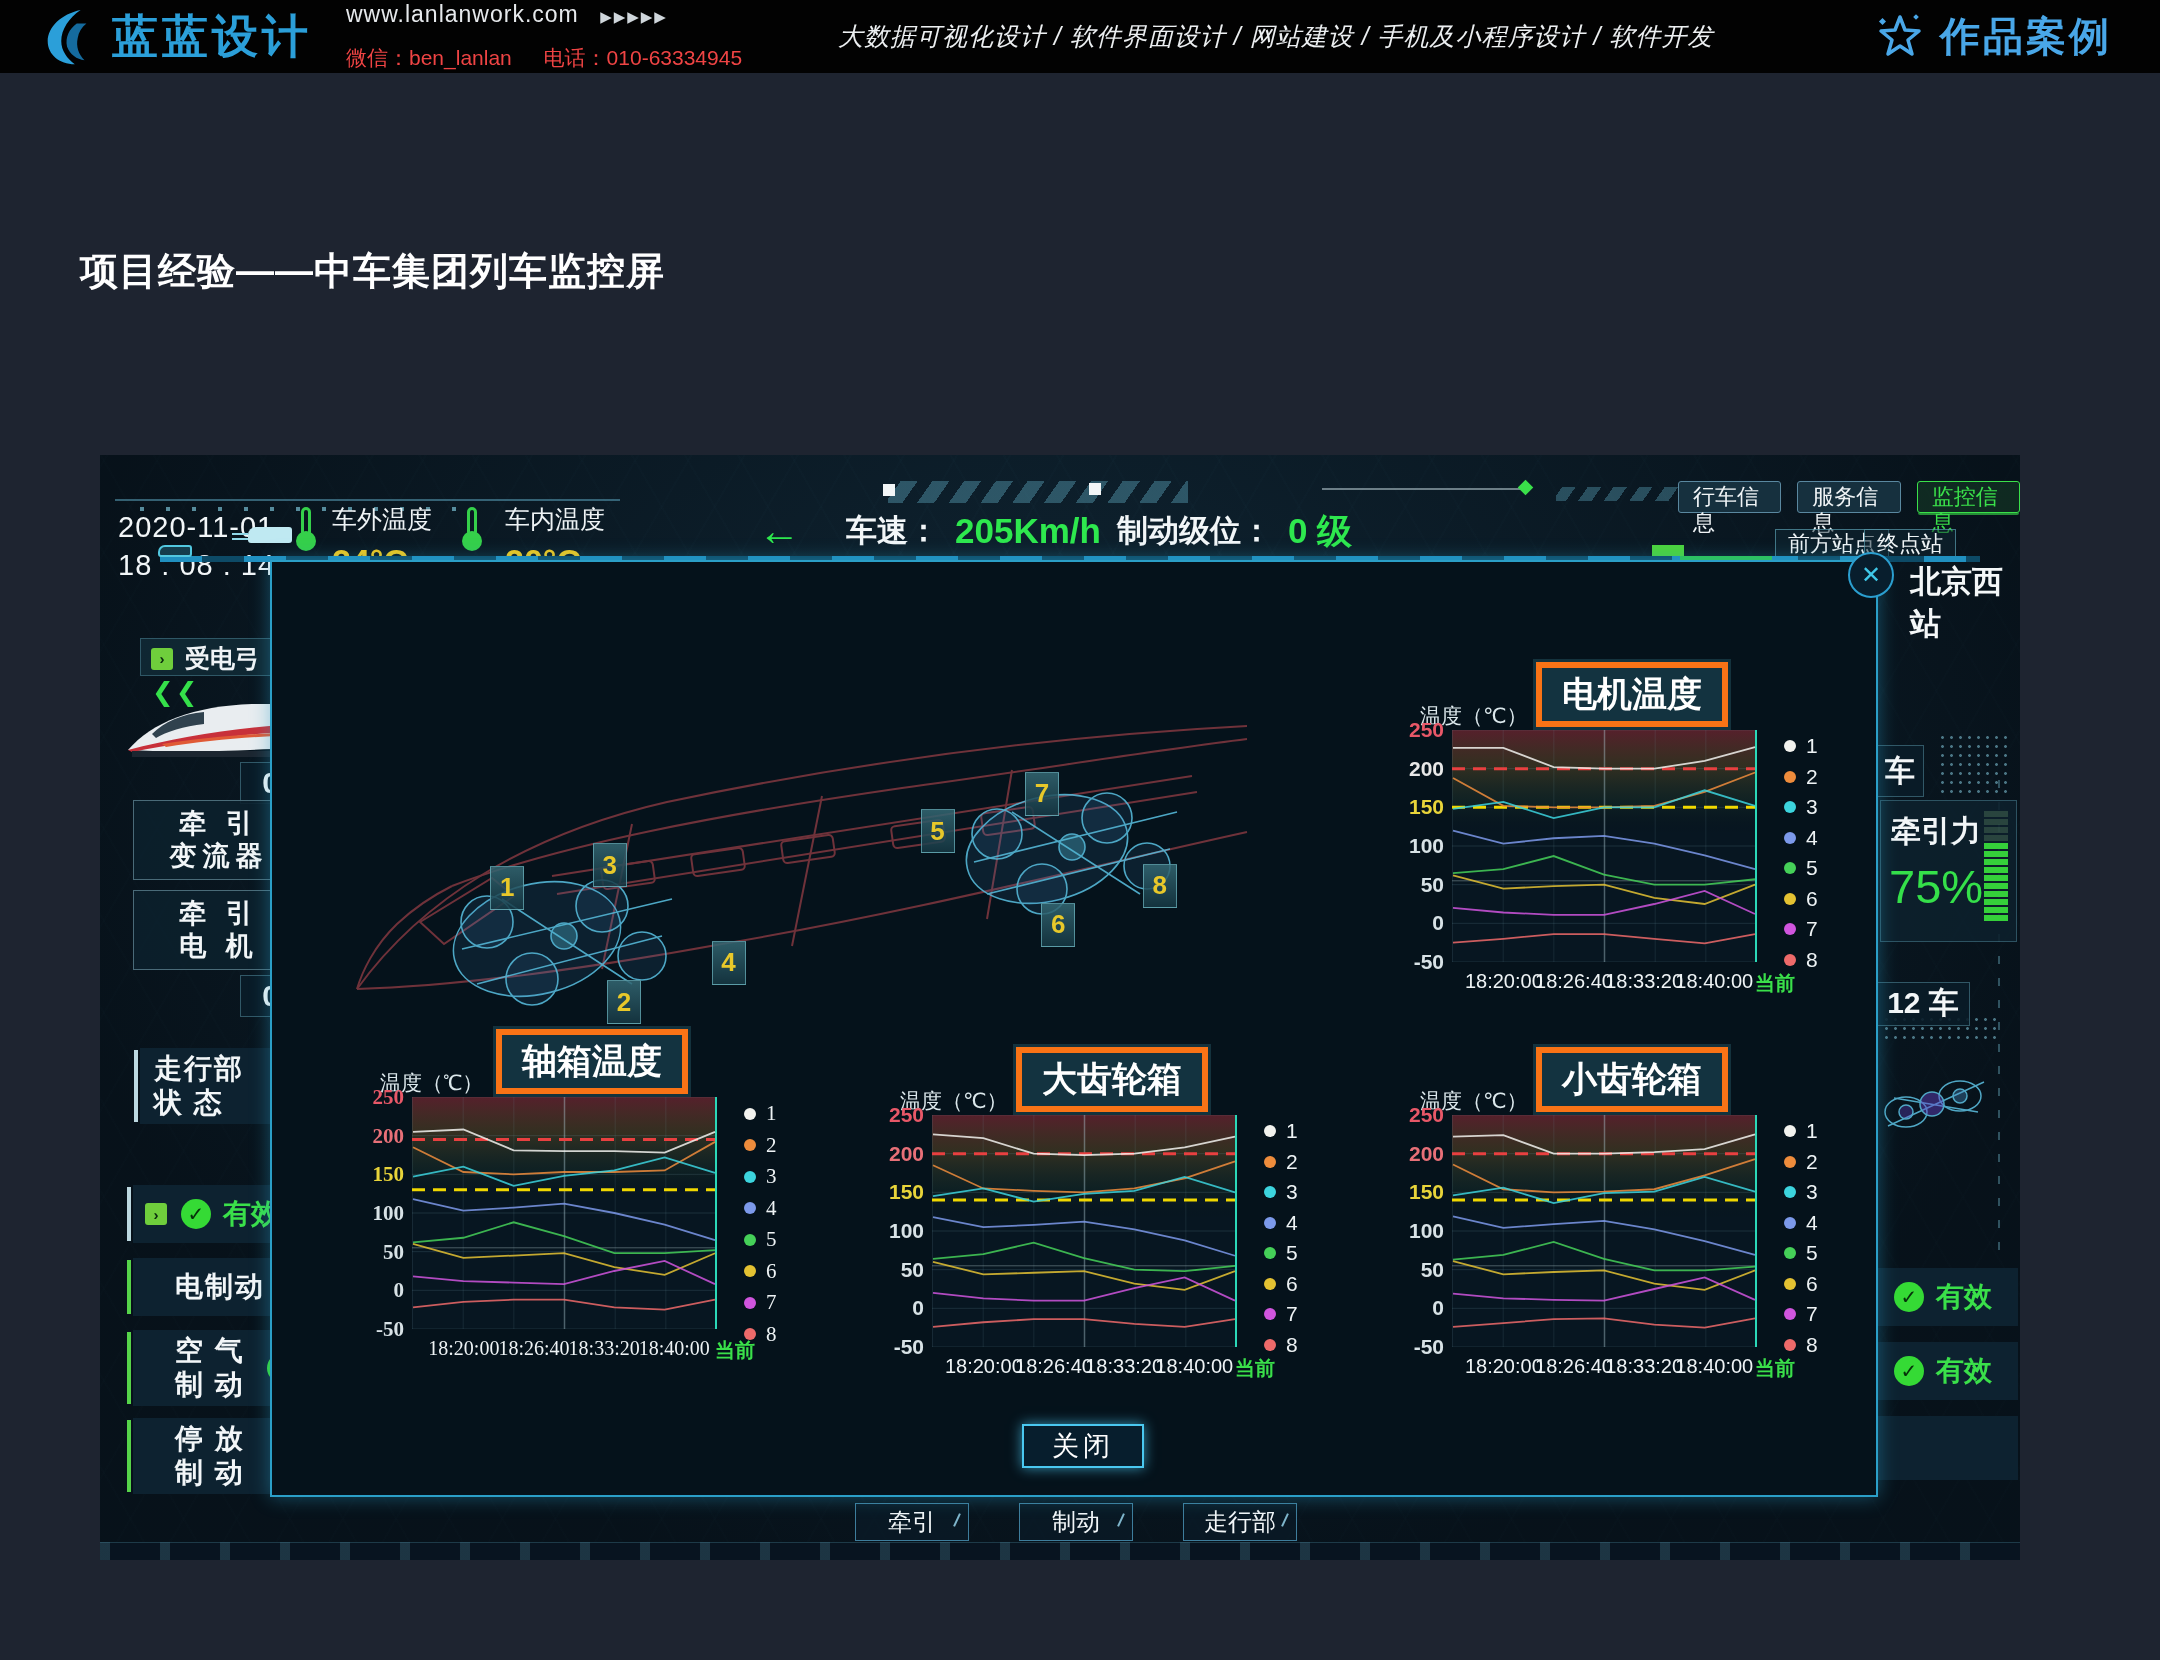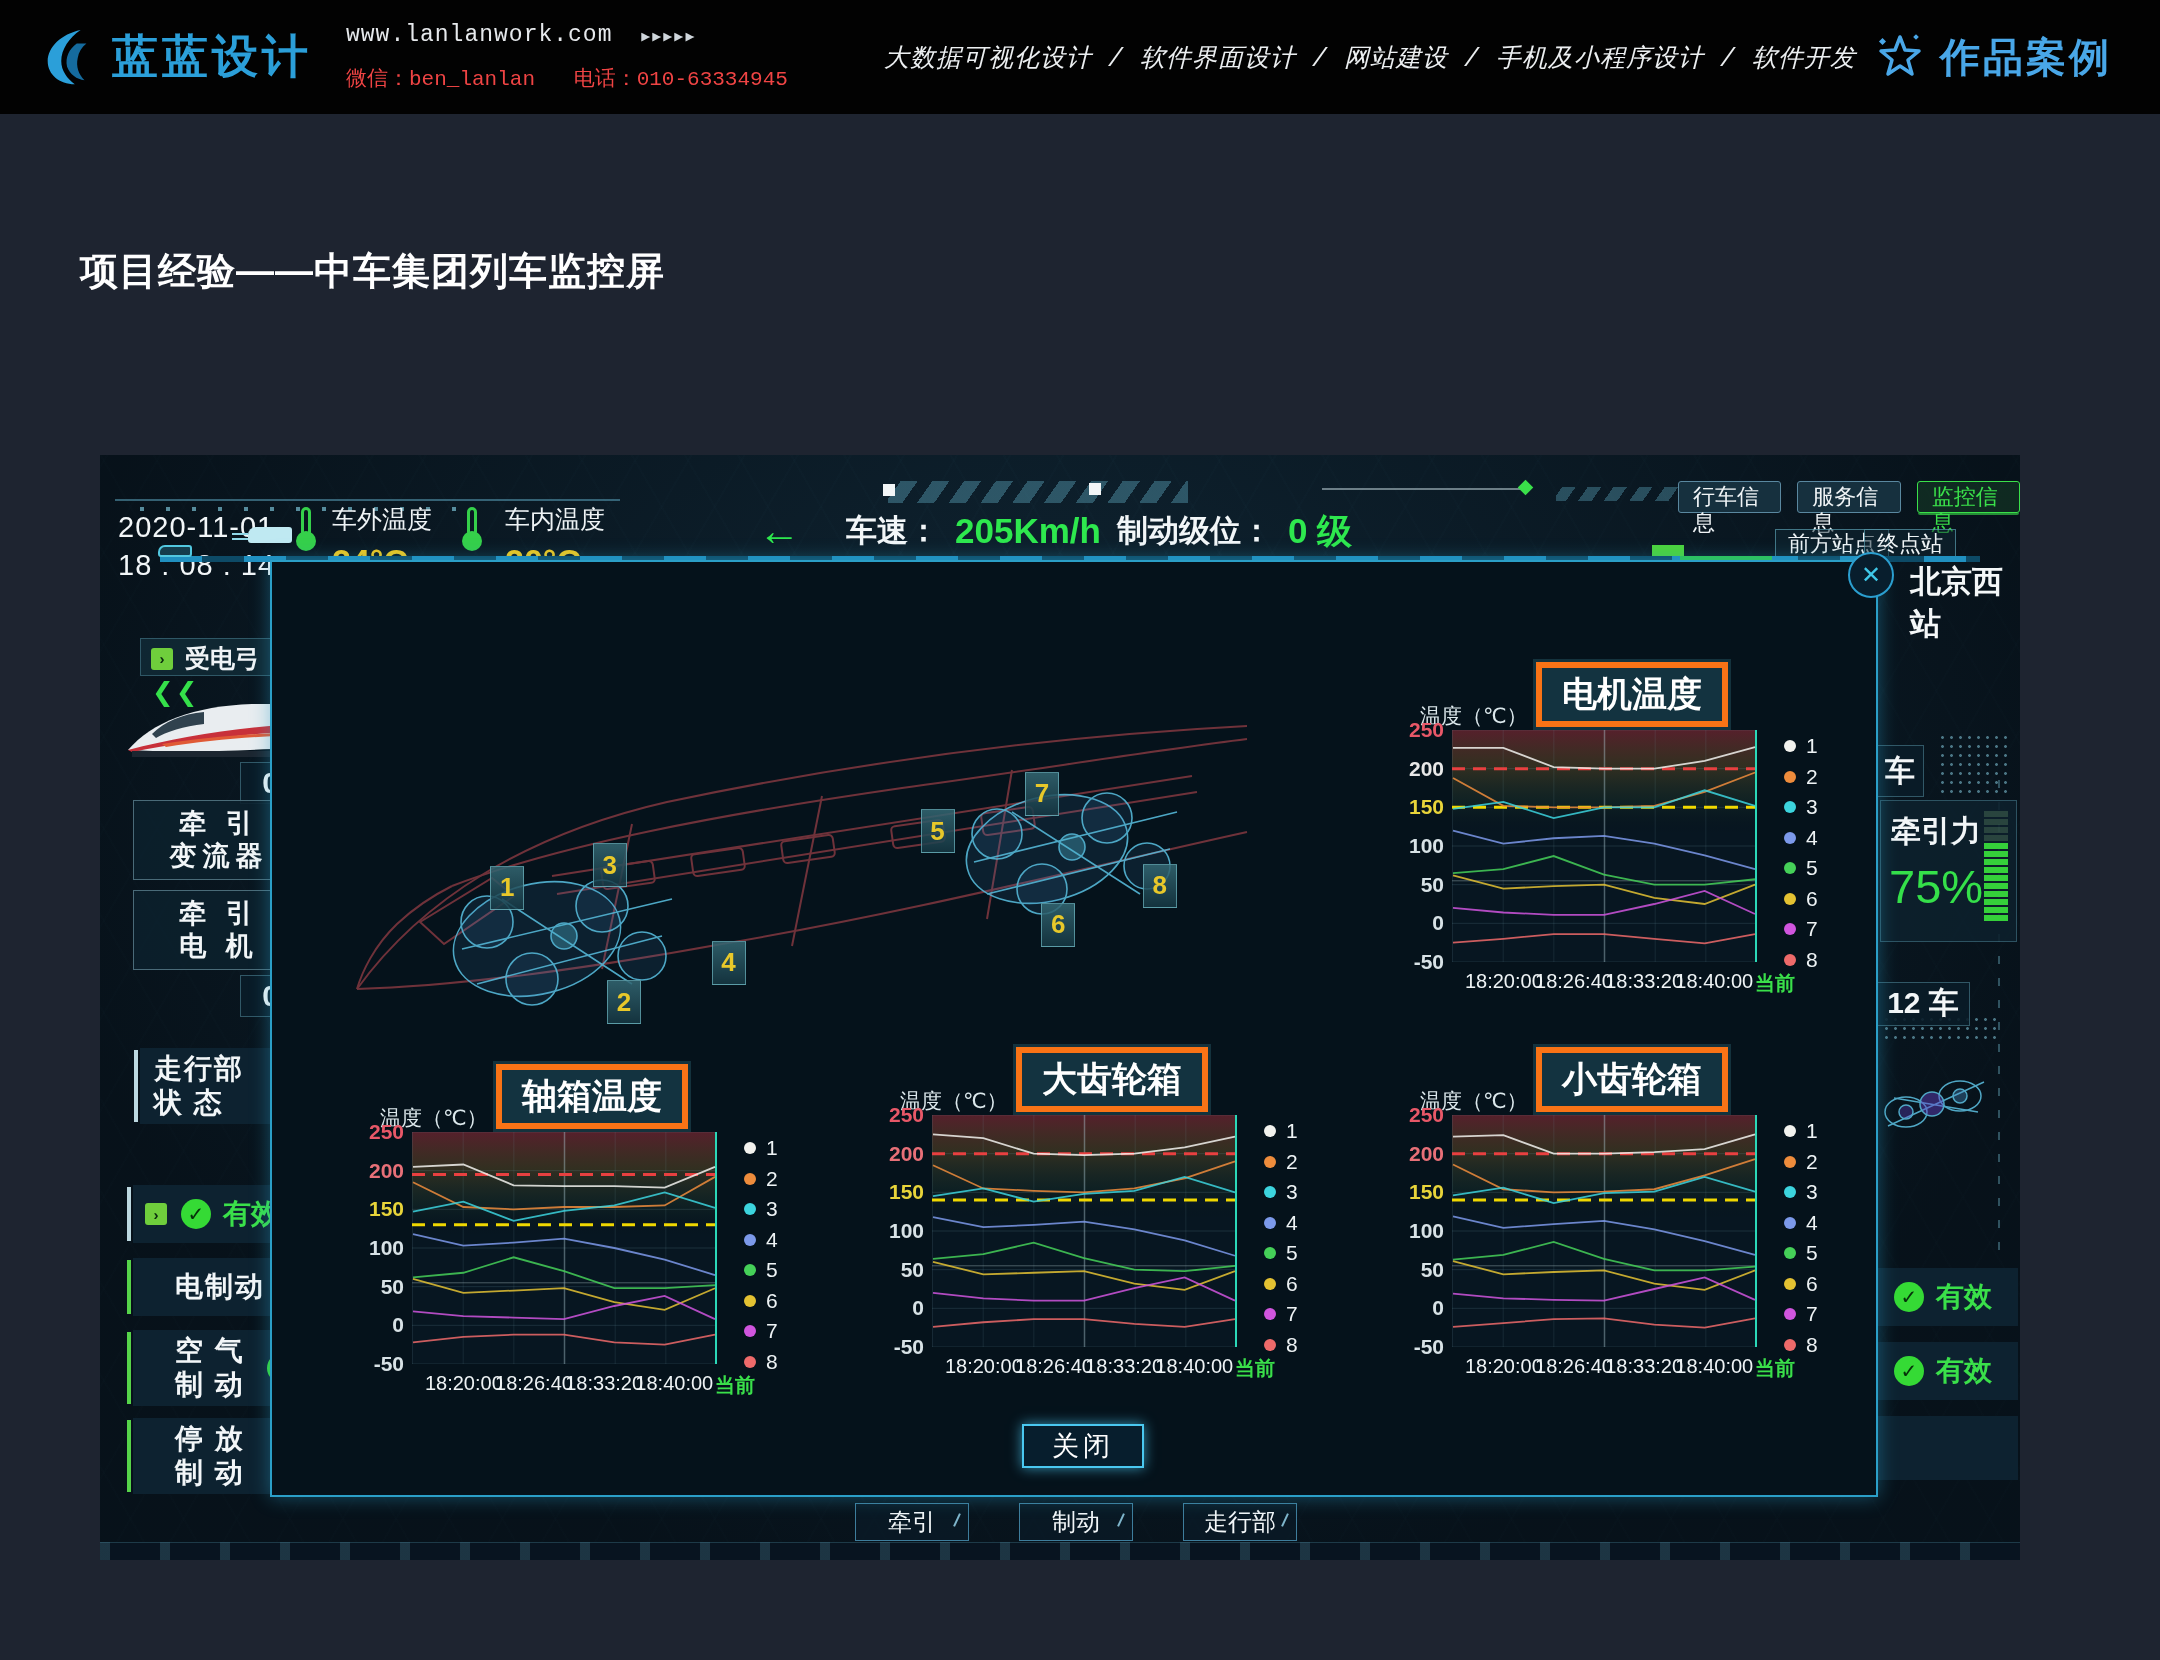--- a/index.html
+++ b/index.html
@@ -1,21 +1,21 @@
 <!DOCTYPE html>
 <html><head>
 <meta charset="utf-8">
 <style>
   html,body{margin:0;padding:0;background:#1e2430;width:2160px;height:1660px;
     font-family:"Liberation Sans","DejaVu Sans",sans-serif;overflow:hidden;position:relative;}
   *{box-sizing:border-box;}
 
   
-  .site-header{position:absolute;left:0;top:0;width:2160px;height:114px;background:#020202;
-    display:flex;align-items:center;font-family:Liberation Mono, monospace;}
+  .site-header{position:absolute;left:0;top:0;width:2160px;height:73px;background:#020202;
+    display:flex;align-items:center;}
   .logo-wrap{display:flex;align-items:center;margin-left:38px;}
   .logo-text{color:#2b9fd9;font-size:46px;font-weight:bold;letter-spacing:4px;margin-left:12px;}
   .contact-wrap{margin-left:34px;color:#e6e9ec;}
   .contact-line1{font-size:23px;letter-spacing:1px;}
   .arrows{color:#cfd6db;font-size:15px;letter-spacing:2px;margin-left:14px;}
   .contact-line2{font-size:21px;margin-top:16px;color:#ef4444;}
   .contact-line2 span{margin-right:26px;}
   .services{font-style:italic;color:#eceff1;font-size:25px;letter-spacing:1px;margin-left:70px;white-space:nowrap;}
   .portfolio-wrap{display:flex;align-items:center;margin-left:auto;margin-right:48px;}
   .portfolio-label{color:#49a7e8;font-size:40px;font-weight:bold;letter-spacing:3px;margin-left:14px;}
@@ -124,21 +124,21 @@
     background:linear-gradient(180deg,rgba(52,104,116,.85),rgba(22,56,68,.85));
     border:1px solid rgba(130,210,220,.55);color:#e8c82a;font-size:26px;font-weight:bold;
     display:flex;align-items:center;justify-content:center;}
   .close-btn{position:absolute;left:750px;top:862px;width:122px;height:44px;background:rgba(10,40,60,.55);
     border:2px solid #4ac8f0;box-shadow:0 0 12px rgba(74,200,240,.7);color:#fff;font-size:27px;
     display:flex;align-items:center;justify-content:center;letter-spacing:4px;}
 
   
   .chart{position:absolute;width:480px;height:348px;}
   .chart.slot0{left:1120px;top:100px;}
-  .chart.slot1{left:80px;top:502px;}
+  .chart.slot1{left:80px;top:467px;font-family:Liberation Serif, serif;}
   .chart.slot2{left:600px;top:485px;}
   .chart.slot3{left:1120px;top:485px;}
   .chart-title{position:absolute;left:50%;top:0;transform:translateX(-50%);padding:3px 20px;
     background:rgba(22,58,70,.85);border:6px solid #f97316;box-shadow:0 0 0 3px rgba(40,90,105,.45);
     color:#fff;font-size:35px;font-weight:bold;white-space:nowrap;}
   .chart-unit{position:absolute;left:28px;top:40px;color:#dce8ec;font-size:21px;}
   .plot{position:absolute;left:60px;top:68px;width:305px;height:232px;background:rgba(10,30,42,.4);}
   .yticks .ytick{position:absolute;left:0;width:52px;text-align:right;font-size:21px;font-weight:bold;color:#c8d4d8;}
   .xticks .xtick{position:absolute;top:308px;transform:translateX(-50%);color:#eef3f5;font-size:20px;white-space:nowrap;}
   .xticks .xtick.current{color:#3ae04a;font-weight:bold;}

